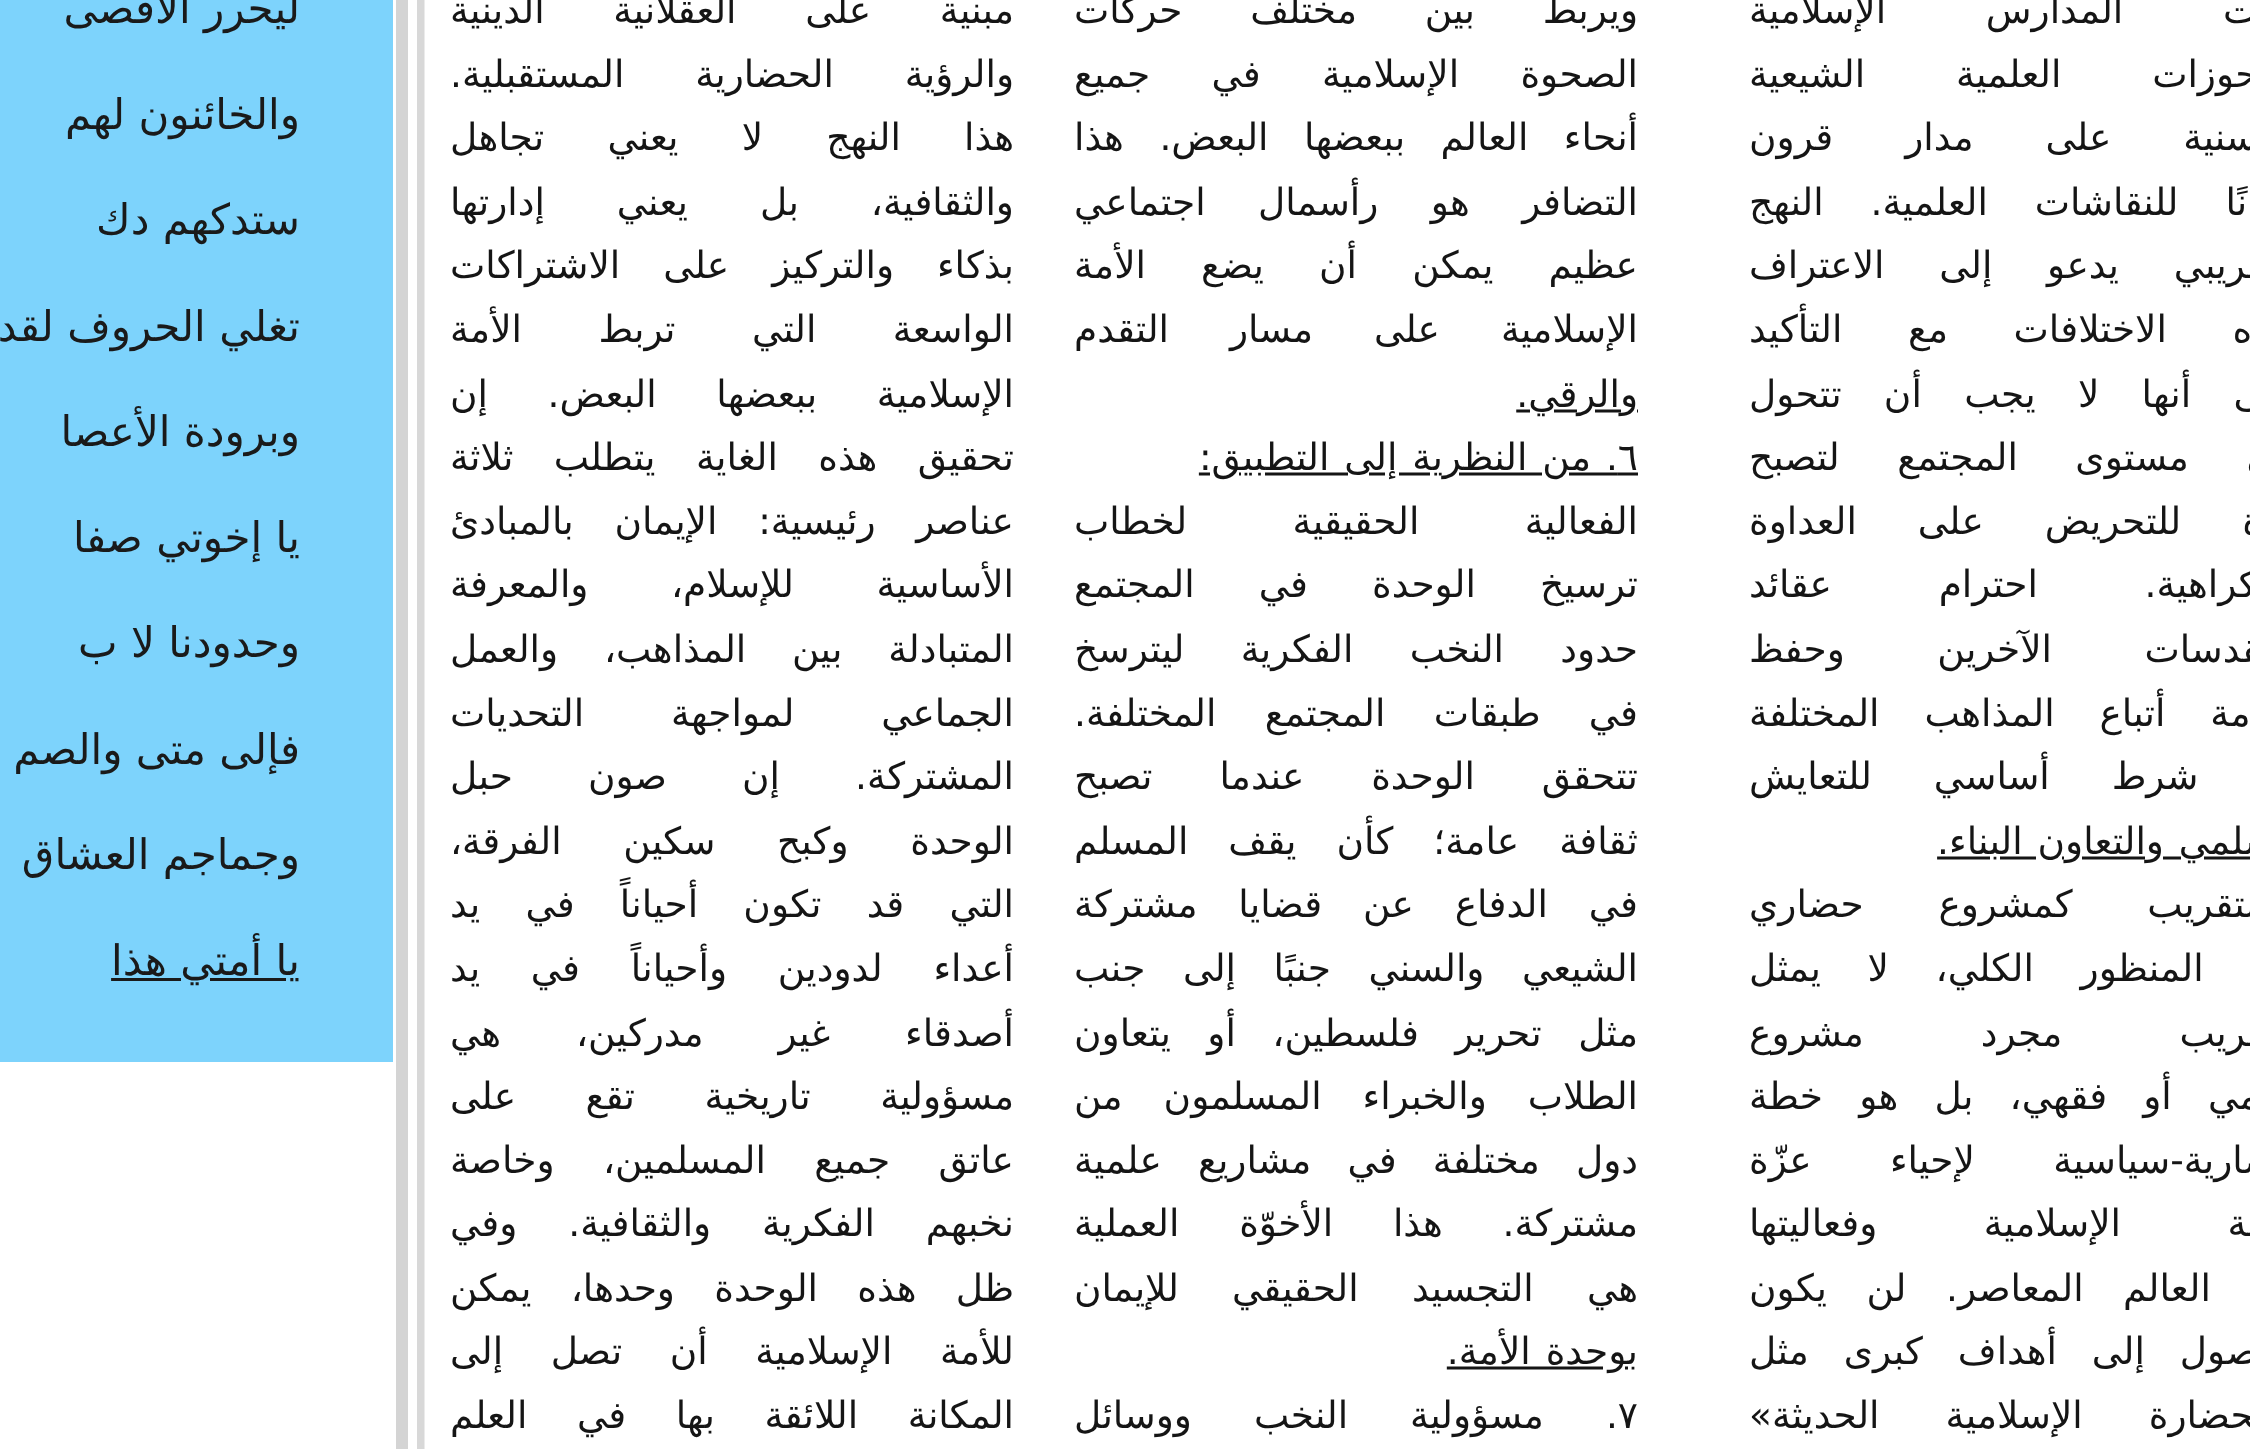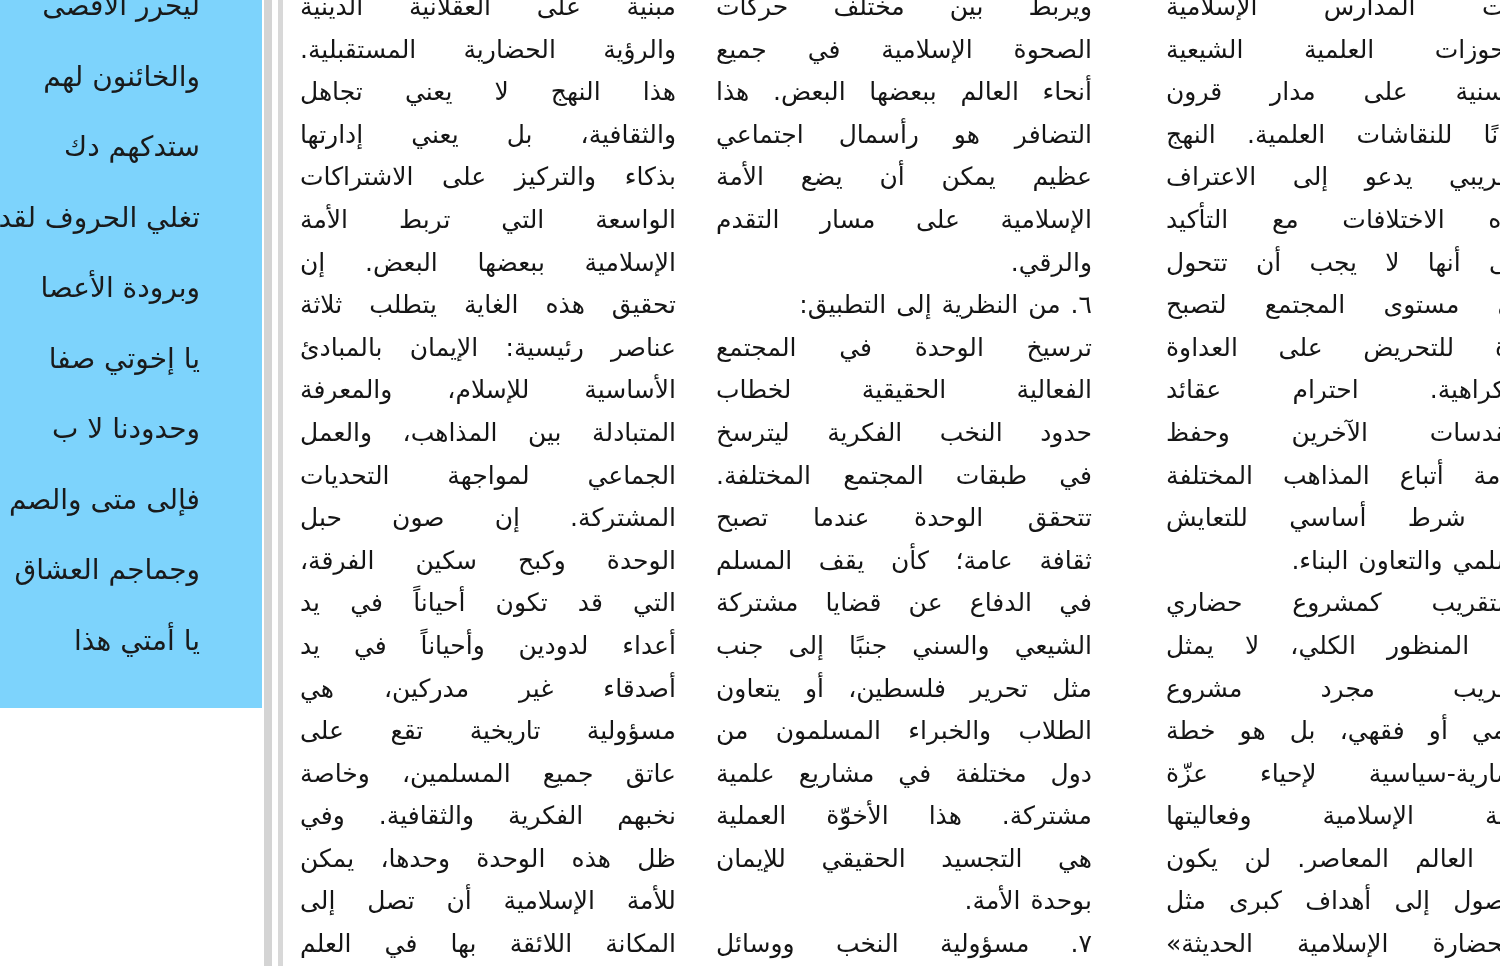--- a/index.html
+++ b/index.html
@@ -26,42 +26,42 @@
   }
   .col {
     position: absolute; top: -14px; height: 990px; overflow: hidden;
     direction: rtl; text-align: justify; text-align-last: right;
   }
   .col p {
     margin: 0; font-family: "DejaVu Sans", sans-serif; font-size: 25px;
     line-height: 42.6px; color: #151515; word-spacing: 2px;
   }
   .col .ln { display: block; white-space: nowrap; text-align-last: justify; }
-  .col .ln.last { text-align-last: right; }
+  .col .ln.last { text-align-last: right; text-decoration: underline; }
   .col1 { left: 300px; width: 376px; }
   .col2 { left: 716px; width: 376px; }
   .col3 { left: 1133px; width: 400px; }
   .col3 .inner { width: 367px; }
 </style>
 </head>
 <body>
 
 <div class="page">
 
   <div class="poem-col" id="poem">
       <div class="poem-line" style="top: -12px;">ليحرر الأقصى</div>
       <div class="poem-line" style="top: 58.5px;">والخائنون لهم</div>
       <div class="poem-line" style="top: 129px; margin-left: 43px;">ستدكهم دك</div>
       <div class="poem-line" style="top: 199.5px;">تغلي الحروف لقد</div>
       <div class="poem-line" style="top: 270px;">وبرودة الأعصا</div>
       <div class="poem-line" style="top: 340.5px;">يا إخوتي صفا</div>
       <div class="poem-line" style="top: 411px;">وحدودنا لا ب</div>
       <div class="poem-line" style="top: 481.5px;">فإلى متى والصم</div>
       <div class="poem-line" style="top: 552px;">وجماجم العشاق</div>
-      <div class="poem-line" style="top: 622.5px;">يا أمتي هذا</div>
+      <div class="poem-line" style="top: 622.5px; text-decoration: underline;">يا أمتي هذا</div>
       <div class="poem-line" style="top: 714px;">فلقد ذكرت الب</div>
       <div class="poem-line" style="top: 763.5px;">في غزة الأحرا</div>
       <div class="poem-line" style="top: 834px;">الله أكبر والـ</div>
       <div class="poem-line" style="top: 904.5px;">يا رب نصرا ع</div>
     </div>
 
   <div class="divider-a"></div>
   <div class="divider-b"></div>
 
   <div class="col col1">
@@ -95,22 +95,22 @@
   <div class="col col2">
     <p>
         <span class="ln">ويربط بين مختلف حركات</span>
         <span class="ln">الصحوة الإسلامية في جميع</span>
         <span class="ln">أنحاء العالم ببعضها البعض. هذا</span>
         <span class="ln">التضافر هو رأسمال اجتماعي</span>
         <span class="ln">عظيم يمكن أن يضع الأمة</span>
         <span class="ln">الإسلامية على مسار التقدم</span>
         <span class="ln last">والرقي.</span>
         <span class="ln last">٦. من النظرية إلى التطبيق:</span>
+        <span class="ln">الفعالية الحقيقية لخطاب</span>
         <span class="ln">ترسيخ الوحدة في المجتمع</span>
-        <span class="ln">الفعالية الحقيقية لخطاب</span>
         <span class="ln">حدود النخب الفكرية ليترسخ</span>
         <span class="ln">في طبقات المجتمع المختلفة.</span>
         <span class="ln">تتحقق الوحدة عندما تصبح</span>
         <span class="ln">ثقافة عامة؛ كأن يقف المسلم</span>
         <span class="ln">في الدفاع عن قضايا مشتركة</span>
         <span class="ln">الشيعي والسني جنبًا إلى جنب</span>
         <span class="ln">مثل تحرير فلسطين، أو يتعاون</span>
         <span class="ln">الطلاب والخبراء المسلمون من</span>
         <span class="ln">دول مختلفة في مشاريع علمية</span>
         <span class="ln">مشتركة. هذا الأخوّة العملية</span>

